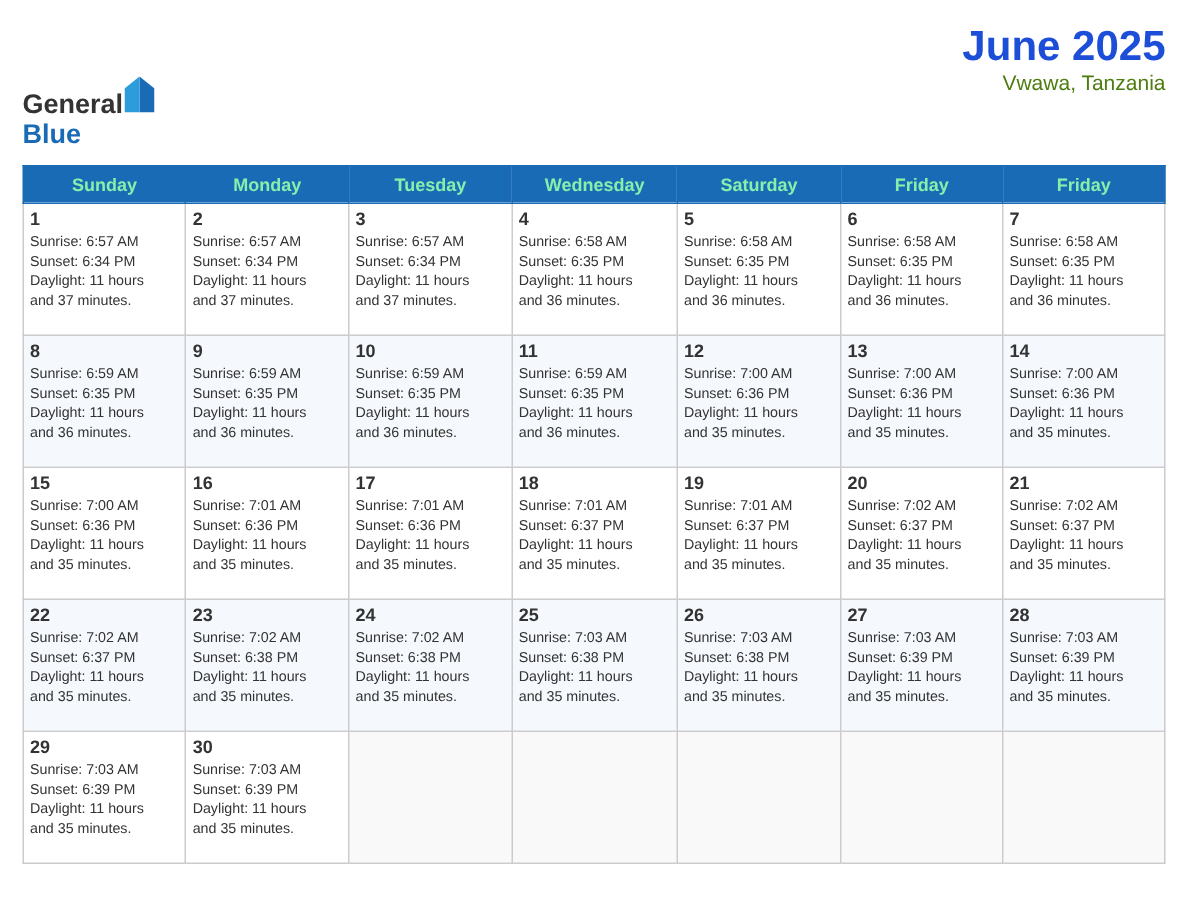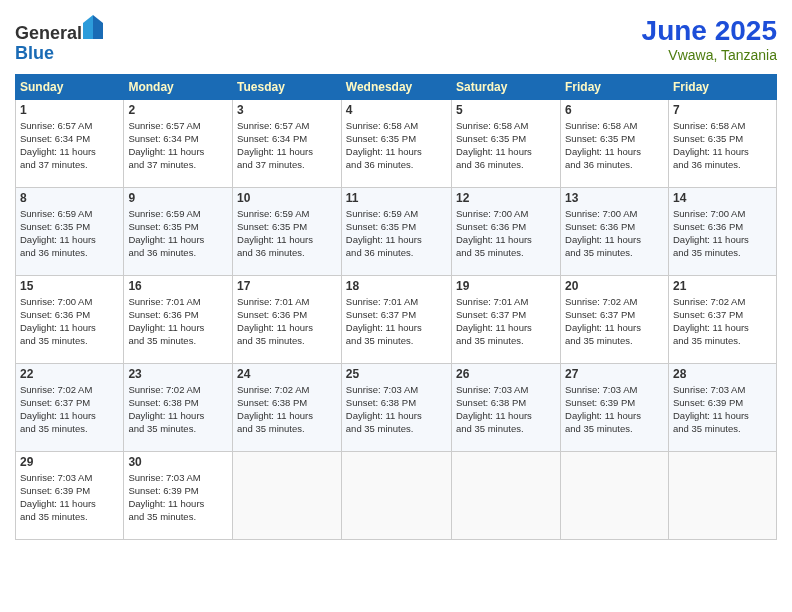--- a/index.html
+++ b/index.html
@@ -18,20 +18,21 @@
     }
     .header {
       display: flex;
       justify-content: space-between;
       align-items: flex-start;
       margin-bottom: 10px;
     }
     .logo {
       display: flex;
       align-items: center;
+      margin-top: 36px;
     }
     .logo-text {
       font-size: 18px;
       font-weight: bold;
       line-height: 1.1;
     }
     .logo-general { color: #333; }
     .logo-blue { color: #1a6bb5; }
     .logo-icon {
       width: 20px;
@@ -51,23 +52,23 @@
       font-size: 14px;
       color: #4d7c0f;
     }
     .calendar {
       width: 100%;
       border-collapse: collapse;
       font-size: 10px;
     }
     .calendar th {
       background: #1a6bb5;
-      color: #fef9c3;
+      color: #86efac;
       padding: 5px 4px;
-      text-align: left;
+      text-align: center;
       font-size: 12px;
       font-weight: bold;
       border: 1px solid #1a6bb5;
     }
     .calendar td {
       border: 1px solid #ccc;
       vertical-align: top;
       padding: 3px 4px;
       width: 113px;
       height: 88px;

